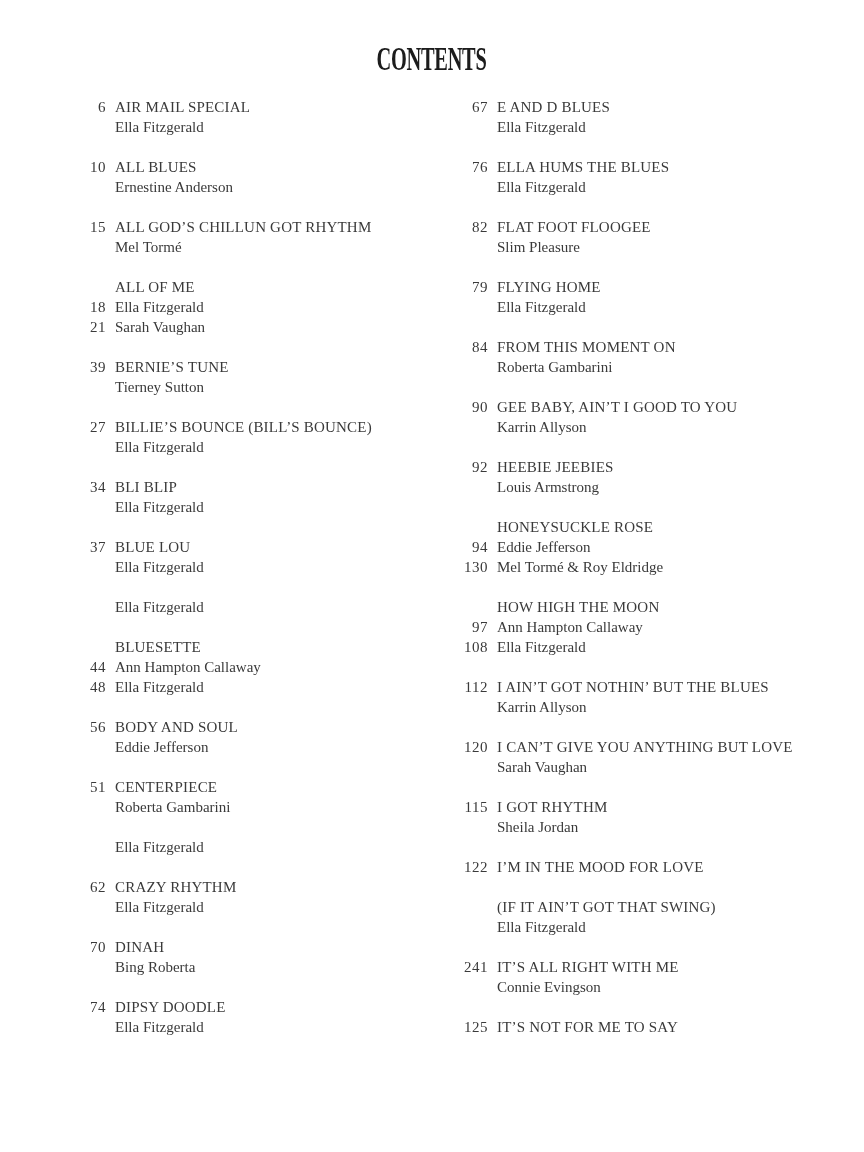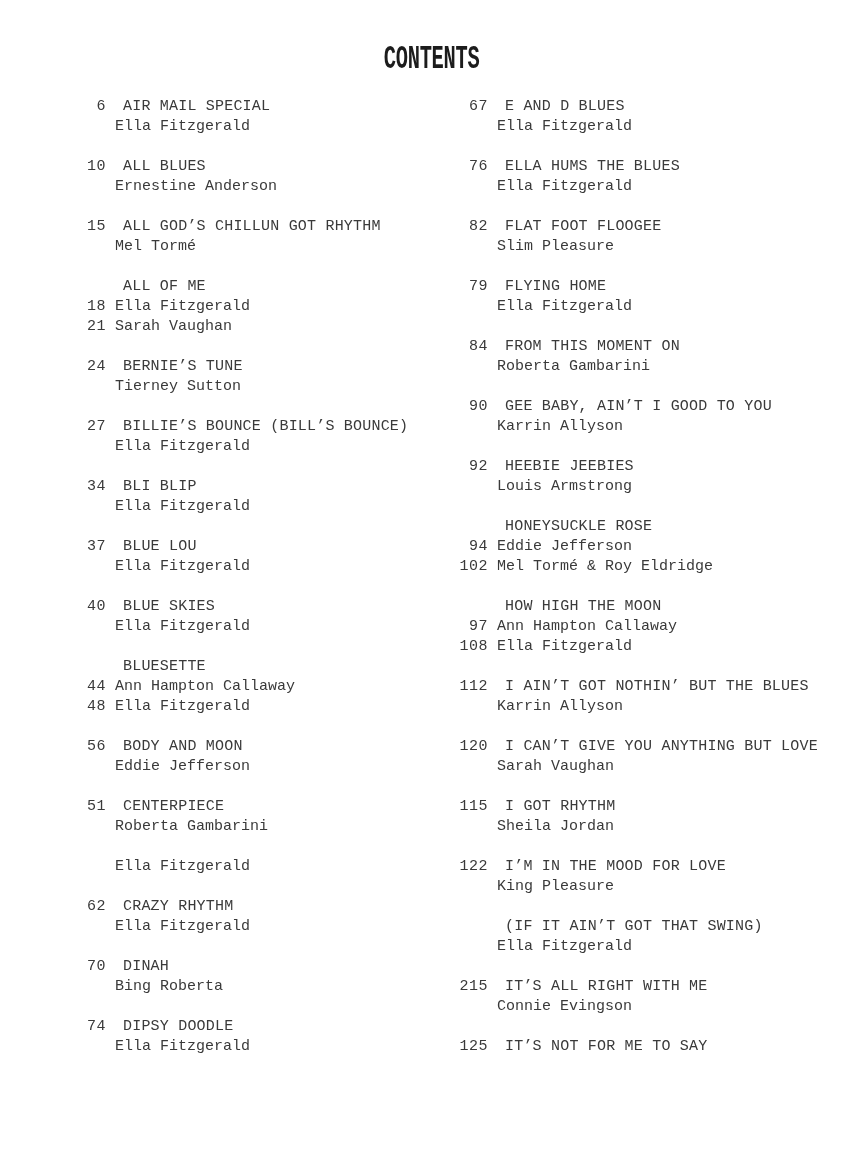--- a/index.html
+++ b/index.html
@@ -6,21 +6,21 @@
     margin: 0;
     padding: 0;
     background: #ffffff;
   }
   .page {
     position: relative;
     width: 864px;
     height: 1152px;
     background: #ffffff;
     overflow: hidden;
-    font-family: Liberation Mono, monospace;
+    font-family: Liberation Serif, serif;
     color: #3a3a3a;
   }
   .header {
     position: absolute;
     top: 42px;
     left: 0;
     width: 100%;
     text-align: center;
   }
   .header .title-text {
@@ -53,21 +53,20 @@
     width: 42px;
     text-align: right;
     margin-right: 9px;
     letter-spacing: 0.5px;
     color: #3a3a3a;
   }
   .txt { color: #3a3a3a; }
   .line.title .txt,
   .line.title-cont .txt {
     letter-spacing: 0.2px;
-    margin-left: 8px;
   }
 </style>
 </head>
 <body>
 
 <div class="page">
   <div class="header">
     <span class="title-text">CONTENTS</span>
   </div>
   <div class="col col-left">
@@ -110,21 +109,21 @@
           <span class="num">18</span>
           <span class="txt">Ella Fitzgerald</span>
         </div>
         <div class="line artist">
           <span class="num">21</span>
           <span class="txt">Sarah Vaughan</span>
         </div>
       </div>
       <div class="entry">
         <div class="line title">
-          <span class="num">24</span>
+          <span class="num">39</span>
           <span class="txt">BERNIE’S TUNE</span>
         </div>
         <div class="line artist">
           <span class="num"></span>
           <span class="txt">Tierney Sutton</span>
         </div>
       </div>
       <div class="entry">
         <div class="line title">
           <span class="num">27</span>
@@ -149,24 +148,20 @@
         <div class="line title">
           <span class="num">37</span>
           <span class="txt">BLUE LOU</span>
         </div>
         <div class="line artist">
           <span class="num"></span>
           <span class="txt">Ella Fitzgerald</span>
         </div>
       </div>
       <div class="entry">
-        <div class="line title">
-          <span class="num">40</span>
-          <span class="txt">BLUE SKIES</span>
-        </div>
         <div class="line artist">
           <span class="num"></span>
           <span class="txt">Ella Fitzgerald</span>
         </div>
       </div>
       <div class="entry">
         <div class="line title">
           <span class="num"></span>
           <span class="txt">BLUESETTE</span>
         </div>
@@ -175,21 +170,21 @@
           <span class="txt">Ann Hampton Callaway</span>
         </div>
         <div class="line artist">
           <span class="num">48</span>
           <span class="txt">Ella Fitzgerald</span>
         </div>
       </div>
       <div class="entry">
         <div class="line title">
           <span class="num">56</span>
-          <span class="txt">BODY AND MOON</span>
+          <span class="txt">BODY AND SOUL</span>
         </div>
         <div class="line artist">
           <span class="num"></span>
           <span class="txt">Eddie Jefferson</span>
         </div>
       </div>
       <div class="entry">
         <div class="line title">
           <span class="num">51</span>
           <span class="txt">CENTERPIECE</span>
@@ -310,21 +305,21 @@
       <div class="entry">
         <div class="line title">
           <span class="num"></span>
           <span class="txt">HONEYSUCKLE ROSE</span>
         </div>
         <div class="line artist">
           <span class="num">94</span>
           <span class="txt">Eddie Jefferson</span>
         </div>
         <div class="line artist">
-          <span class="num">102</span>
+          <span class="num">130</span>
           <span class="txt">Mel Tormé &amp; Roy Eldridge</span>
         </div>
       </div>
       <div class="entry">
         <div class="line title">
           <span class="num"></span>
           <span class="txt">HOW HIGH THE MOON</span>
         </div>
         <div class="line artist">
           <span class="num">97</span>
@@ -363,38 +358,34 @@
         <div class="line artist">
           <span class="num"></span>
           <span class="txt">Sheila Jordan</span>
         </div>
       </div>
       <div class="entry">
         <div class="line title">
           <span class="num">122</span>
           <span class="txt">I’M IN THE MOOD FOR LOVE</span>
         </div>
-        <div class="line artist">
-          <span class="num"></span>
-          <span class="txt">King Pleasure</span>
-        </div>
       </div>
       <div class="entry">
         <div class="line title-cont">
           <span class="num"></span>
           <span class="txt">(IF IT AIN’T GOT THAT SWING)</span>
         </div>
         <div class="line artist">
           <span class="num"></span>
           <span class="txt">Ella Fitzgerald</span>
         </div>
       </div>
       <div class="entry">
         <div class="line title">
-          <span class="num">215</span>
+          <span class="num">241</span>
           <span class="txt">IT’S ALL RIGHT WITH ME</span>
         </div>
         <div class="line artist">
           <span class="num"></span>
           <span class="txt">Connie Evingson</span>
         </div>
       </div>
       <div class="entry">
         <div class="line title">
           <span class="num">125</span>

